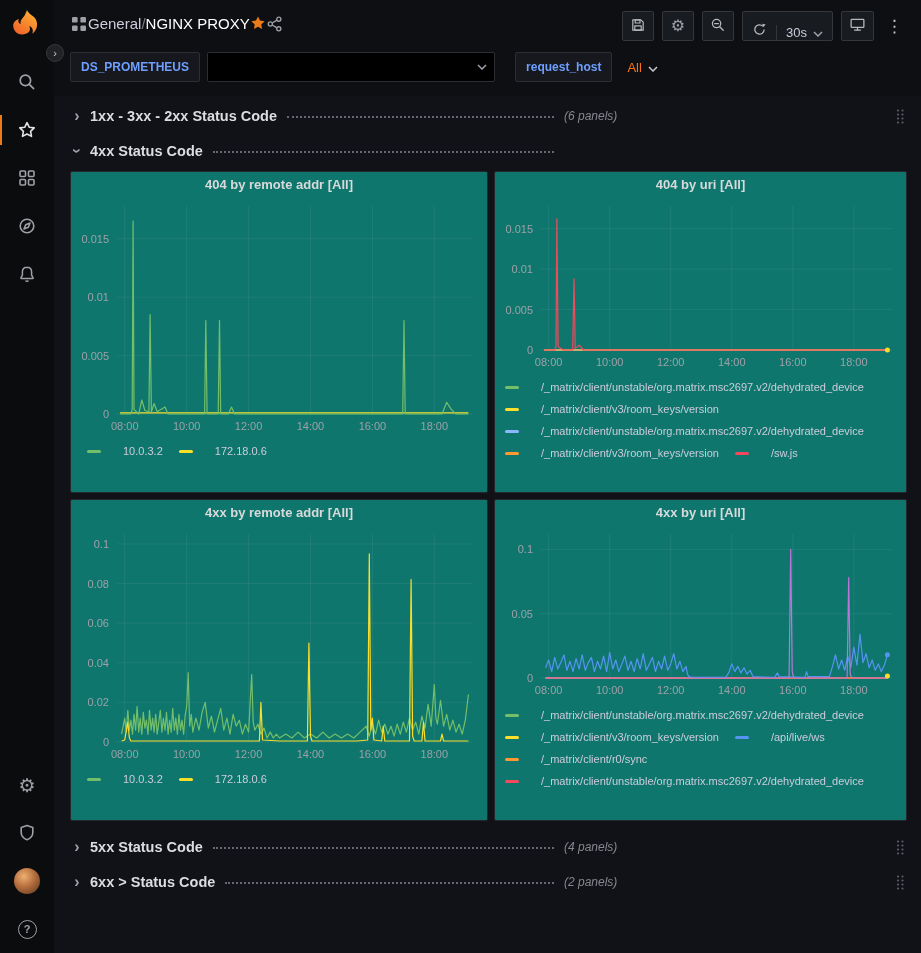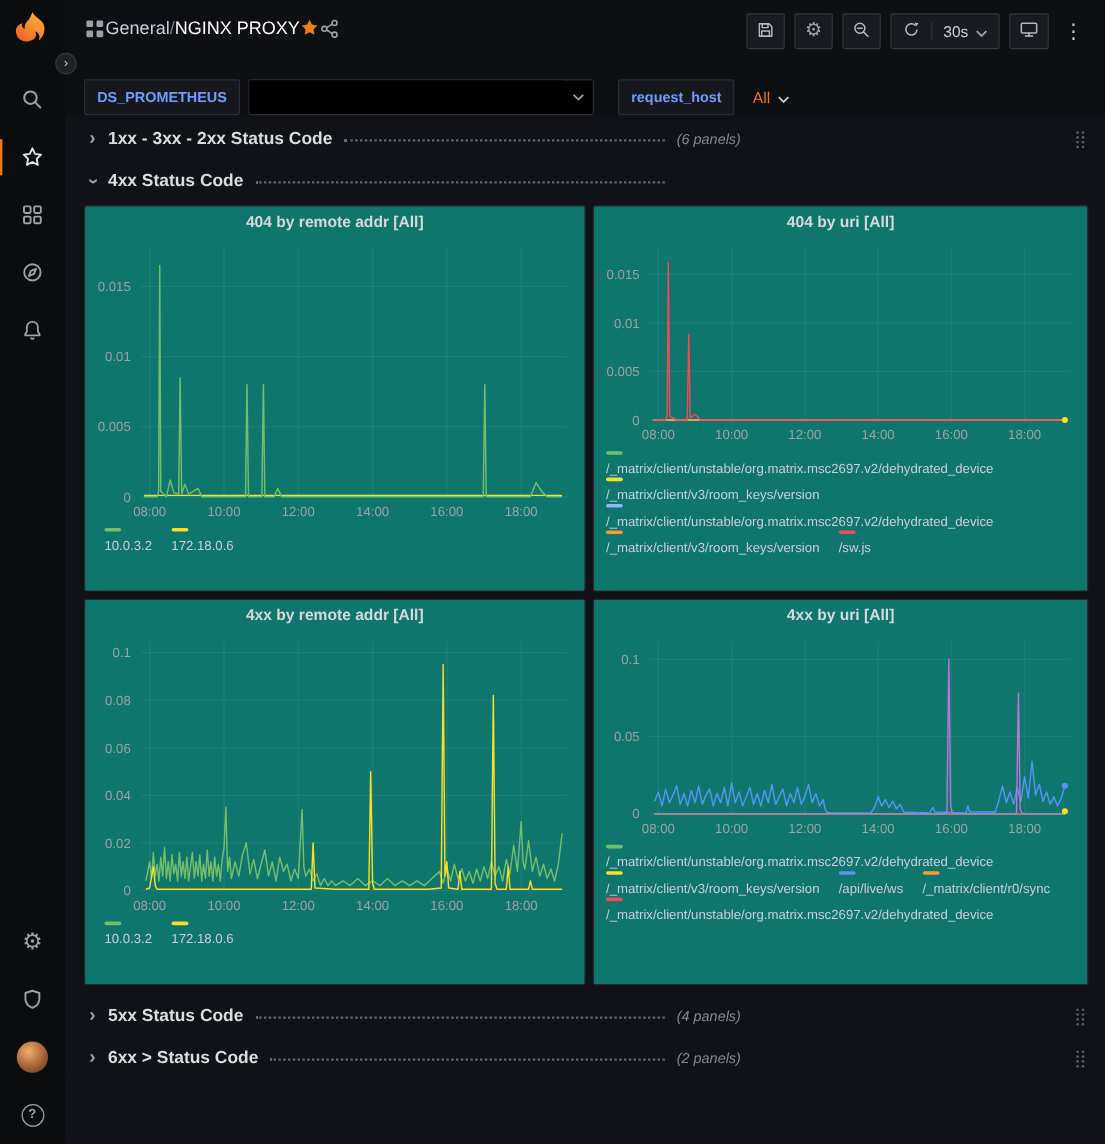--- a/index.html
+++ b/index.html
@@ -60,27 +60,27 @@
   .crumb-sep { color: #7b7e85; font-size: 15px; }
   .crumb-title { color: #ffffff; font-size: 15px; cursor: pointer; }
   .nav-right { margin-left: auto; display: flex; align-items: center; gap: 8px; }
   .icon-btn {
     height: 30px; min-width: 32px; display: flex; align-items: center; justify-content: center;
     gap: 7px; background: #181b1f; border: 1px solid #34363a; border-radius: 2px;
     color: #ccccdc; padding: 0 7px; font-size: 13px;
   }
   .time-btn { padding: 0 10px; }
   .time-zone { color: #b7bac0; }
-  .refresh-group { display: flex; align-items: center; height: 30px; background: #181b1f; border: 1px solid #34363a; border-radius: 2px; }
+  .refresh-group { display: flex; align-items: flex-end; height: 30px; background: #181b1f; border: 1px solid #34363a; border-radius: 2px; }
   .refresh-group button { background: none; border: none; color: #ccccdc; display: flex; align-items: center; gap: 6px; padding: 0 9px; font-size: 13px; }
   .refresh-group button + button { border-left: 1px solid #34363a; }
   .kebab-btn { background: none; border: none; color: #c7c8cc; font-size: 17px; padding: 0 4px; }
 
   
-  .subnav { height: 44px; display: flex; align-items: flex-end; gap: 20px; padding: 0 16px; background: #0e0f12; }
+  .subnav { height: 44px; display: flex; align-items: flex-start; gap: 20px; padding: 0 16px; background: #0e0f12; }
   .var-group { display: flex; align-items: center; gap: 7px; }
   .var-label {
     color: #6e9fff; font-size: 12px; font-weight: 700; height: 30px;
     display: flex; align-items: center; padding: 0 10px;
     background: #16181d; border: 1px solid #2c2e33; border-radius: 2px; white-space: nowrap;
   }
   .var-dropdown {
     display: flex; align-items: center; width: 288px; height: 30px;
     background: #000; border: 1px solid #2c2e33; border-radius: 2px;
   }
@@ -109,21 +109,21 @@
     font-size: 13px; font-weight: 600; color: #d8d9da; cursor: pointer; white-space: nowrap;
   }
   svg.chart { display: block; }
   .chart text { fill: #9da1a8; font-family: "Liberation Sans", sans-serif; font-size: 11px; }
   .chart line.grid { stroke: rgba(204,204,220,0.09); stroke-width: 1; }
   .legend {
     display: flex; flex-wrap: wrap; column-gap: 16px; row-gap: 0;
     padding: 2px 8px 0 16px; overflow: hidden; flex: 1; align-content: flex-start;
   }
   .legend--dense { padding-left: 10px; }
-  .legend-item { display: inline-flex; align-items: flex-start; gap: 6px; font-size: 11px; color: #ccccdc; white-space: nowrap; height: 22px; cursor: pointer; flex-direction: column; }
+  .legend-item { display: inline-flex; align-items: center; gap: 22px; font-size: 11px; color: #ccccdc; white-space: nowrap; height: 22px; cursor: pointer; }
   .swatch { width: 14px; height: 3px; border-radius: 2px; display: inline-block; flex: 0 0 auto; }
 </style>
 </head>
 <body>
 
 <aside class="sidebar">
   <div class="logo">
     <svg width="32" height="32" viewBox="0 0 48 48">
       <defs>
         <linearGradient id="gflame" x1="0" y1="1" x2="0.7" y2="0">

